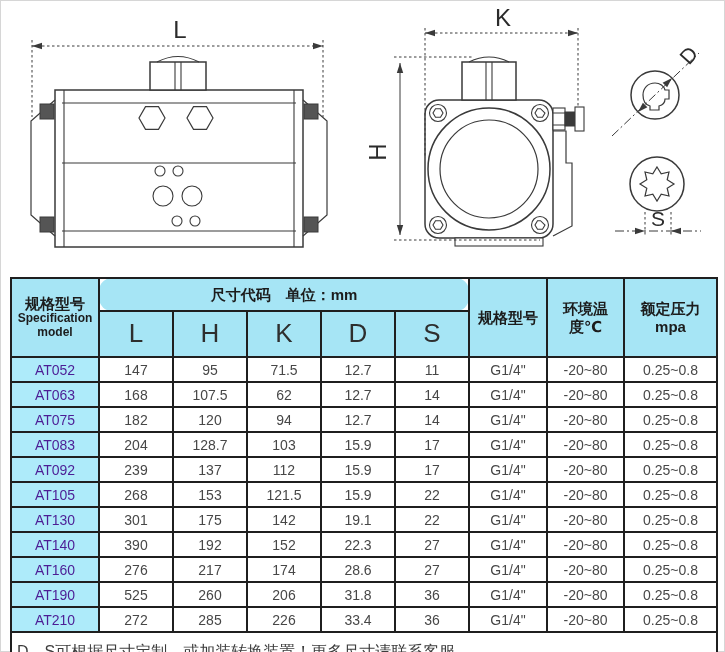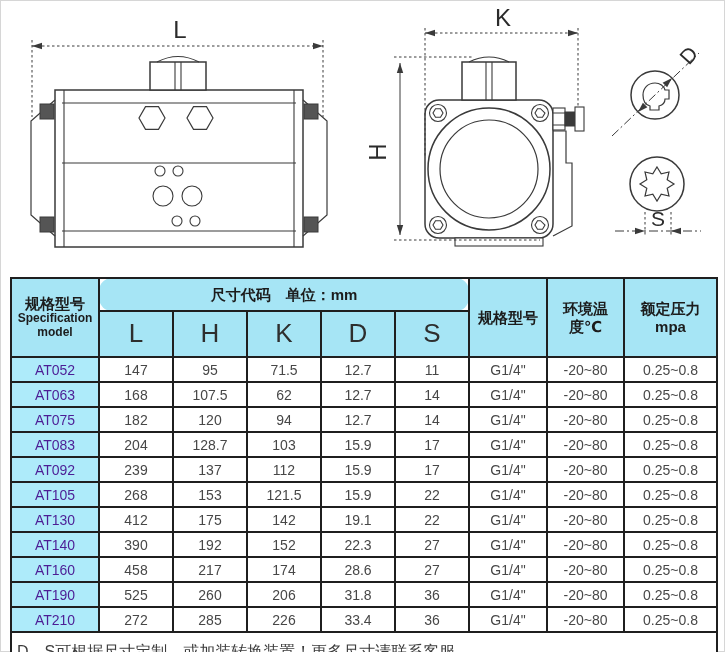--- a/index.html
+++ b/index.html
@@ -267,21 +267,21 @@
           <td>153</td>
           <td>121.5</td>
           <td>15.9</td>
           <td>22</td>
           <td>G1/4"</td>
           <td>-20~80</td>
           <td>0.25~0.8</td>
         </tr>
         <tr>
           <td class="model-col">AT130</td>
-          <td>412</td>
+          <td>301</td>
           <td>175</td>
           <td>142</td>
           <td>19.1</td>
           <td>22</td>
           <td>G1/4"</td>
           <td>-20~80</td>
           <td>0.25~0.8</td>
         </tr>
         <tr>
           <td class="model-col">AT140</td>
@@ -289,21 +289,21 @@
           <td>192</td>
           <td>152</td>
           <td>22.3</td>
           <td>27</td>
           <td>G1/4"</td>
           <td>-20~80</td>
           <td>0.25~0.8</td>
         </tr>
         <tr>
           <td class="model-col">AT160</td>
-          <td>458</td>
+          <td>276</td>
           <td>217</td>
           <td>174</td>
           <td>28.6</td>
           <td>27</td>
           <td>G1/4"</td>
           <td>-20~80</td>
           <td>0.25~0.8</td>
         </tr>
         <tr>
           <td class="model-col">AT190</td>

